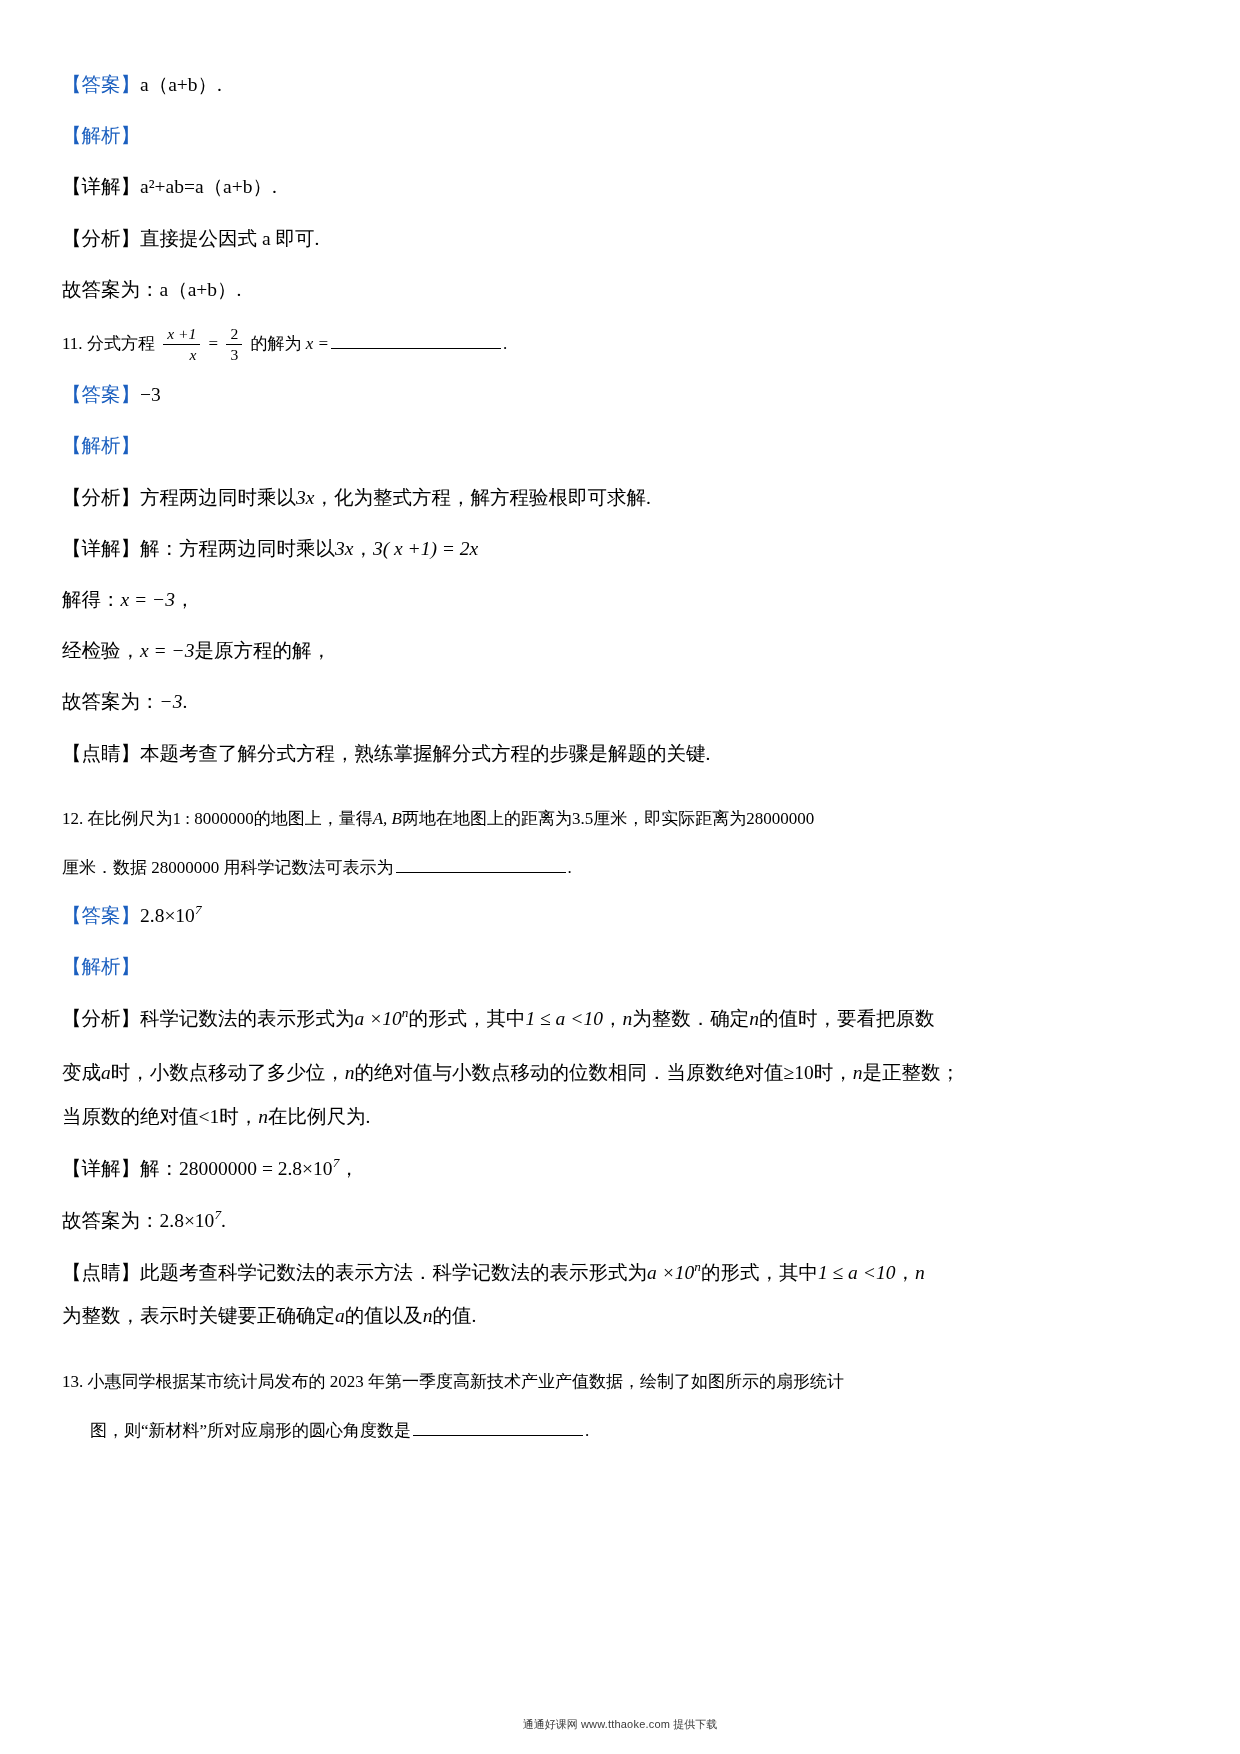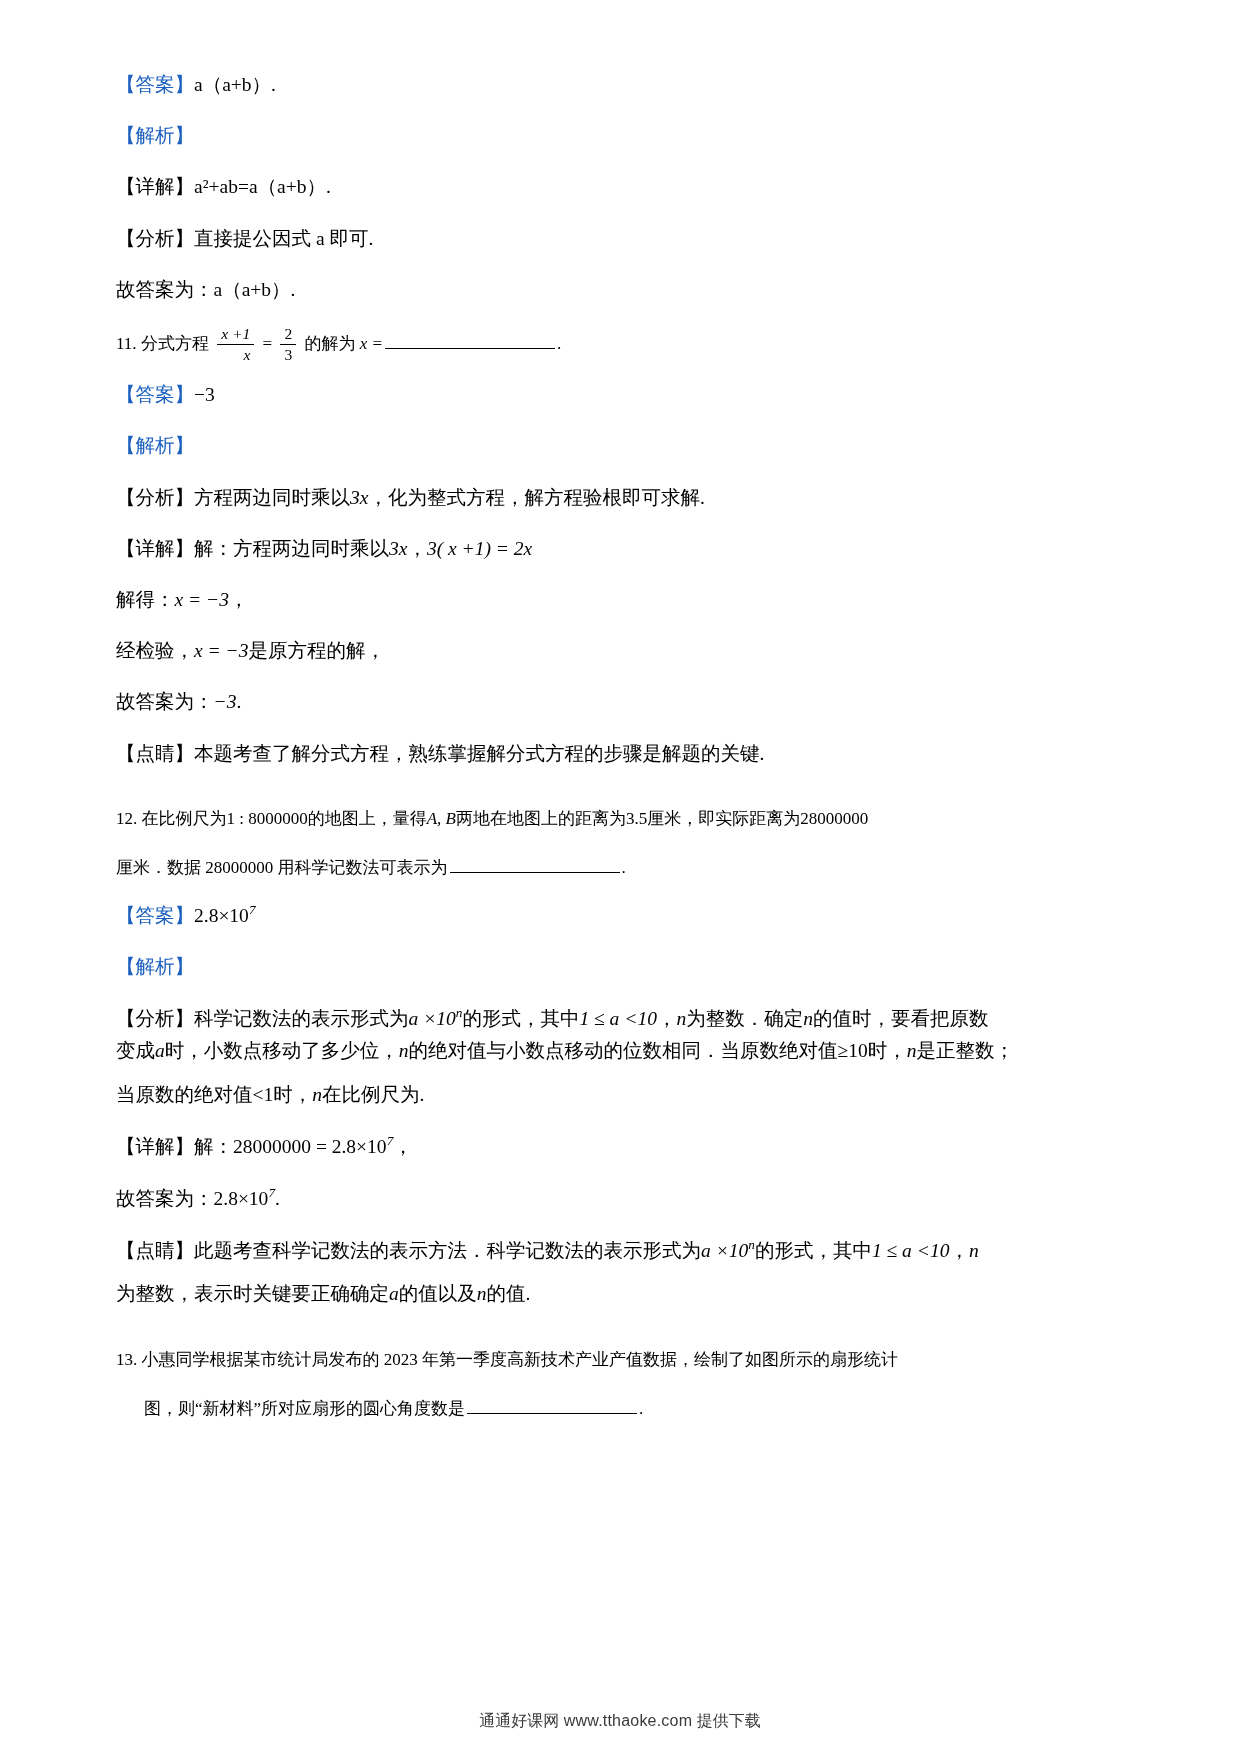--- a/index.html
+++ b/index.html
@@ -12,21 +12,21 @@
     height: 1754px;
     font-family: "Liberation Serif", "DejaVu Serif", serif;
     color: #000000;
     position: relative;
   }
   .page {
     position: relative;
     width: 1240px;
     height: 1754px;
     box-sizing: border-box;
-    padding: 70px 100px 0 116px;
+    padding: 70px 100px 0 62px;
   }
   .line {
     font-size: 19.5px;
     line-height: 1.55;
     margin: 0 0 21px 0;
     white-space: normal;
   }
   .tag {
     color: #1b5fbf;
   }
@@ -75,21 +75,21 @@
     font-size: 17px;
     line-height: 1.95;
     margin: 0 0 12px 0;
   }
   .footer {
     position: absolute;
     left: 0;
     right: 0;
     bottom: 22px;
     text-align: center;
-    font-size: 16px;
+    font-size: 11px;
     color: #3a3a3a;
     font-family: "Liberation Sans", sans-serif;
   }
   .footer .url {
     letter-spacing: 0.2px;
   }
   .spacer-12 { height: 12px; }
 </style>
 </head>
 <body>
@@ -176,21 +176,21 @@
   </div>
 
   <div class="line">
     <span class="tag">【答案】</span><span class="mathup">2.8×10</span><span class="sup math">7</span>
   </div>
 
   <div class="line">
     <span class="tag">【解析】</span>
   </div>
 
-  <div class="line" style="margin-bottom:2px;">
+  <div class="line" style="margin-bottom:24px;">
     <span>【分析】</span><span>科学记数法的表示形式为</span><span class="math">a ×10</span><span class="sup math">n</span><span>的形式，其中</span><span class="math">1 ≤ a &lt;10</span><span>，</span><span class="math">n</span><span>为整数．确定</span><span class="math">n</span><span>的值时，要看把原数</span>
   </div>
 
   <div class="line" style="margin-bottom:14px;">
     <span>变成</span><span class="math">a</span><span>时，小数点移动了多少位，</span><span class="math">n</span><span>的绝对值与小数点移动的位数相同．当原数绝对值</span><span class="mathup">≥10</span><span>时，</span><span class="math">n</span><span>是正整数；</span>
   </div>
 
   <div class="line">
     <span>当原数的绝对值</span><span class="mathup">&lt;1</span><span>时，</span><span class="math">n</span><span>在比例尺为.</span>
   </div>

